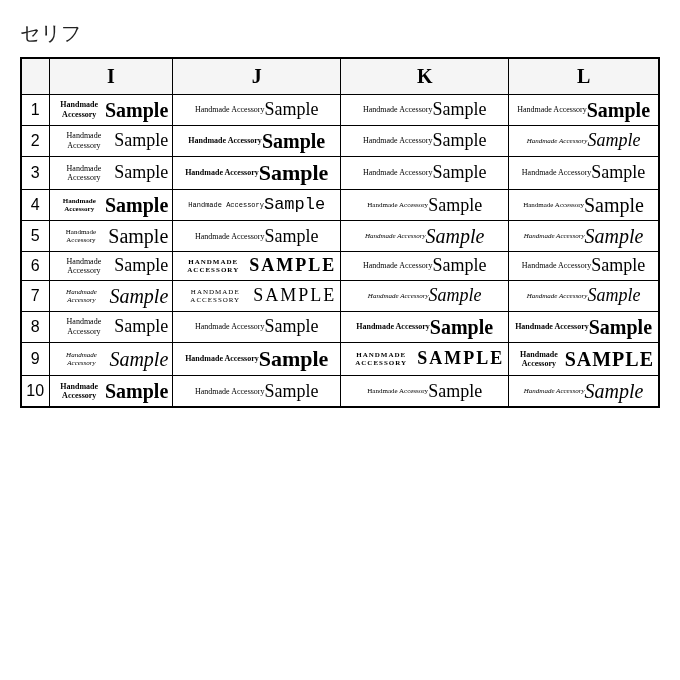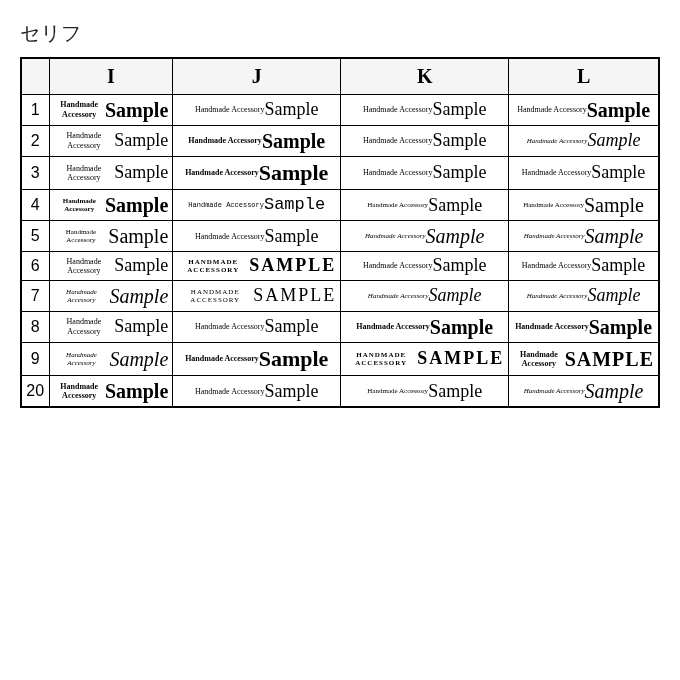--- a/index.html
+++ b/index.html
@@ -454,21 +454,21 @@
       </td>
       <td>
         <div class="cell-inner r9c4">
           <span class="sub">Handmade Accessory</span>
           <span class="main">Sample</span>
         </div>
       </td>
     </tr>
 
     <tr>
-      <td class="row-num">20</td>
+      <td class="row-num">10</td>
       <td>
         <div class="cell-inner r10c1">
           <span class="sub">Handmade Accessory</span>
           <span class="main">Sample</span>
         </div>
       </td>
       <td>
         <div class="cell-inner r10c2">
           <span class="sub">Handmade Accessory</span>
           <span class="main">Sample</span>

